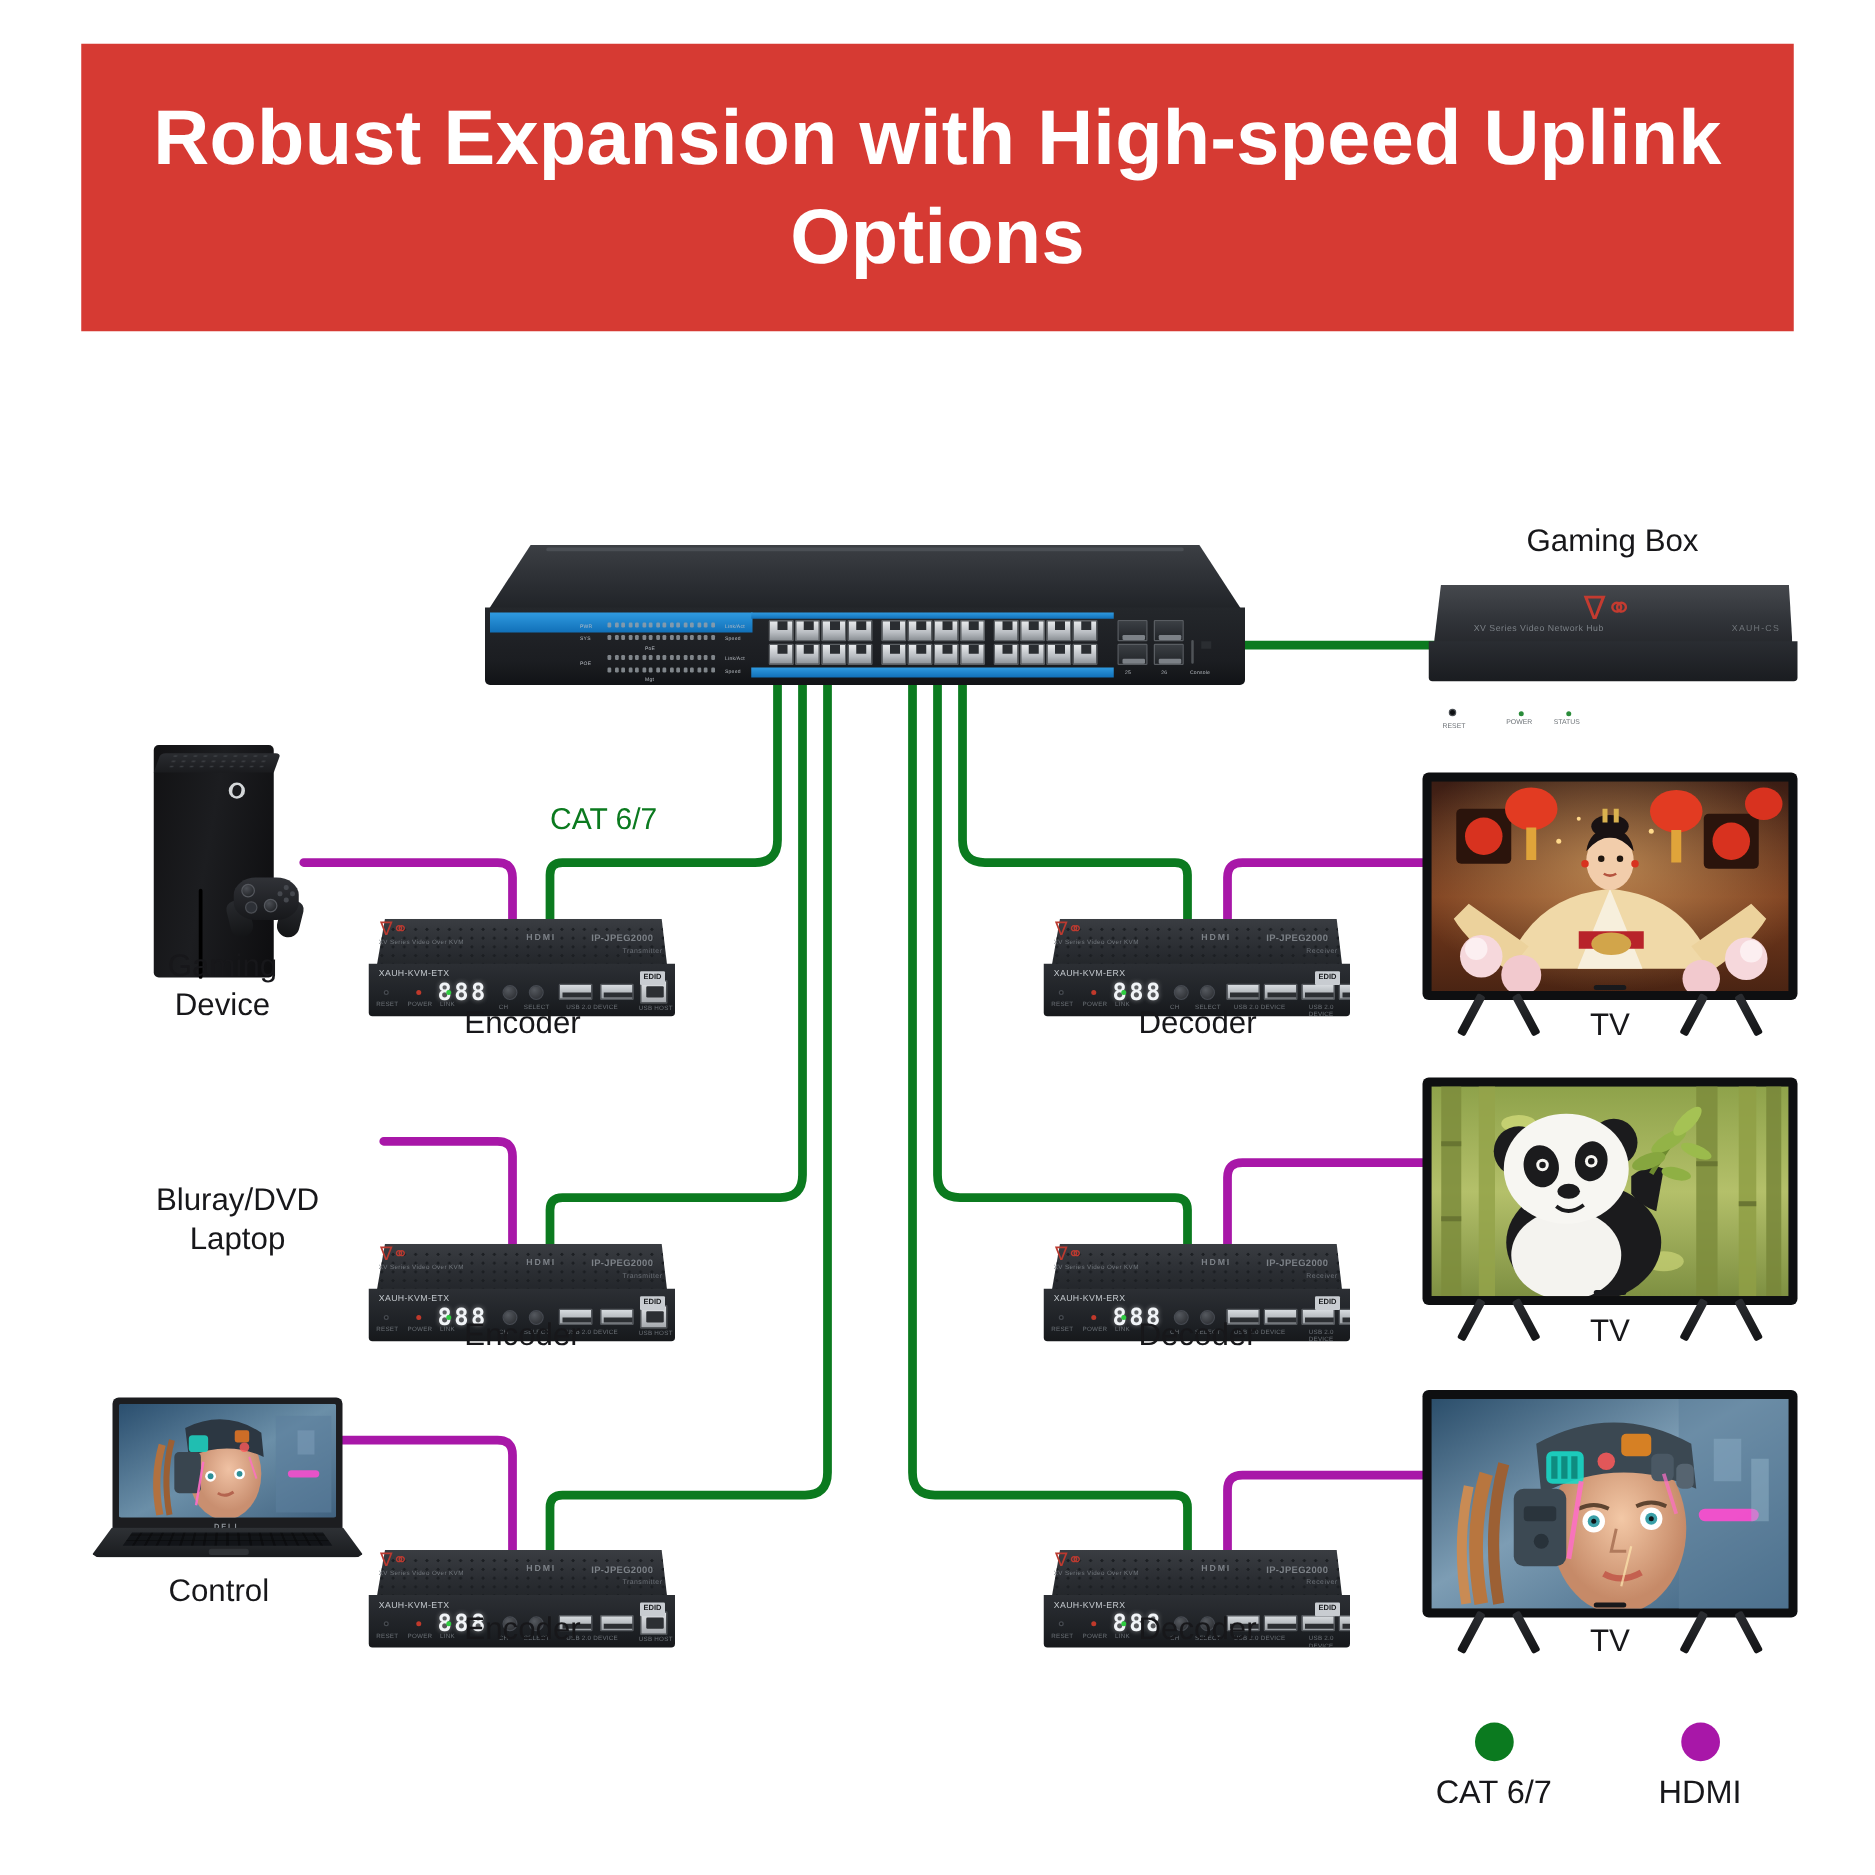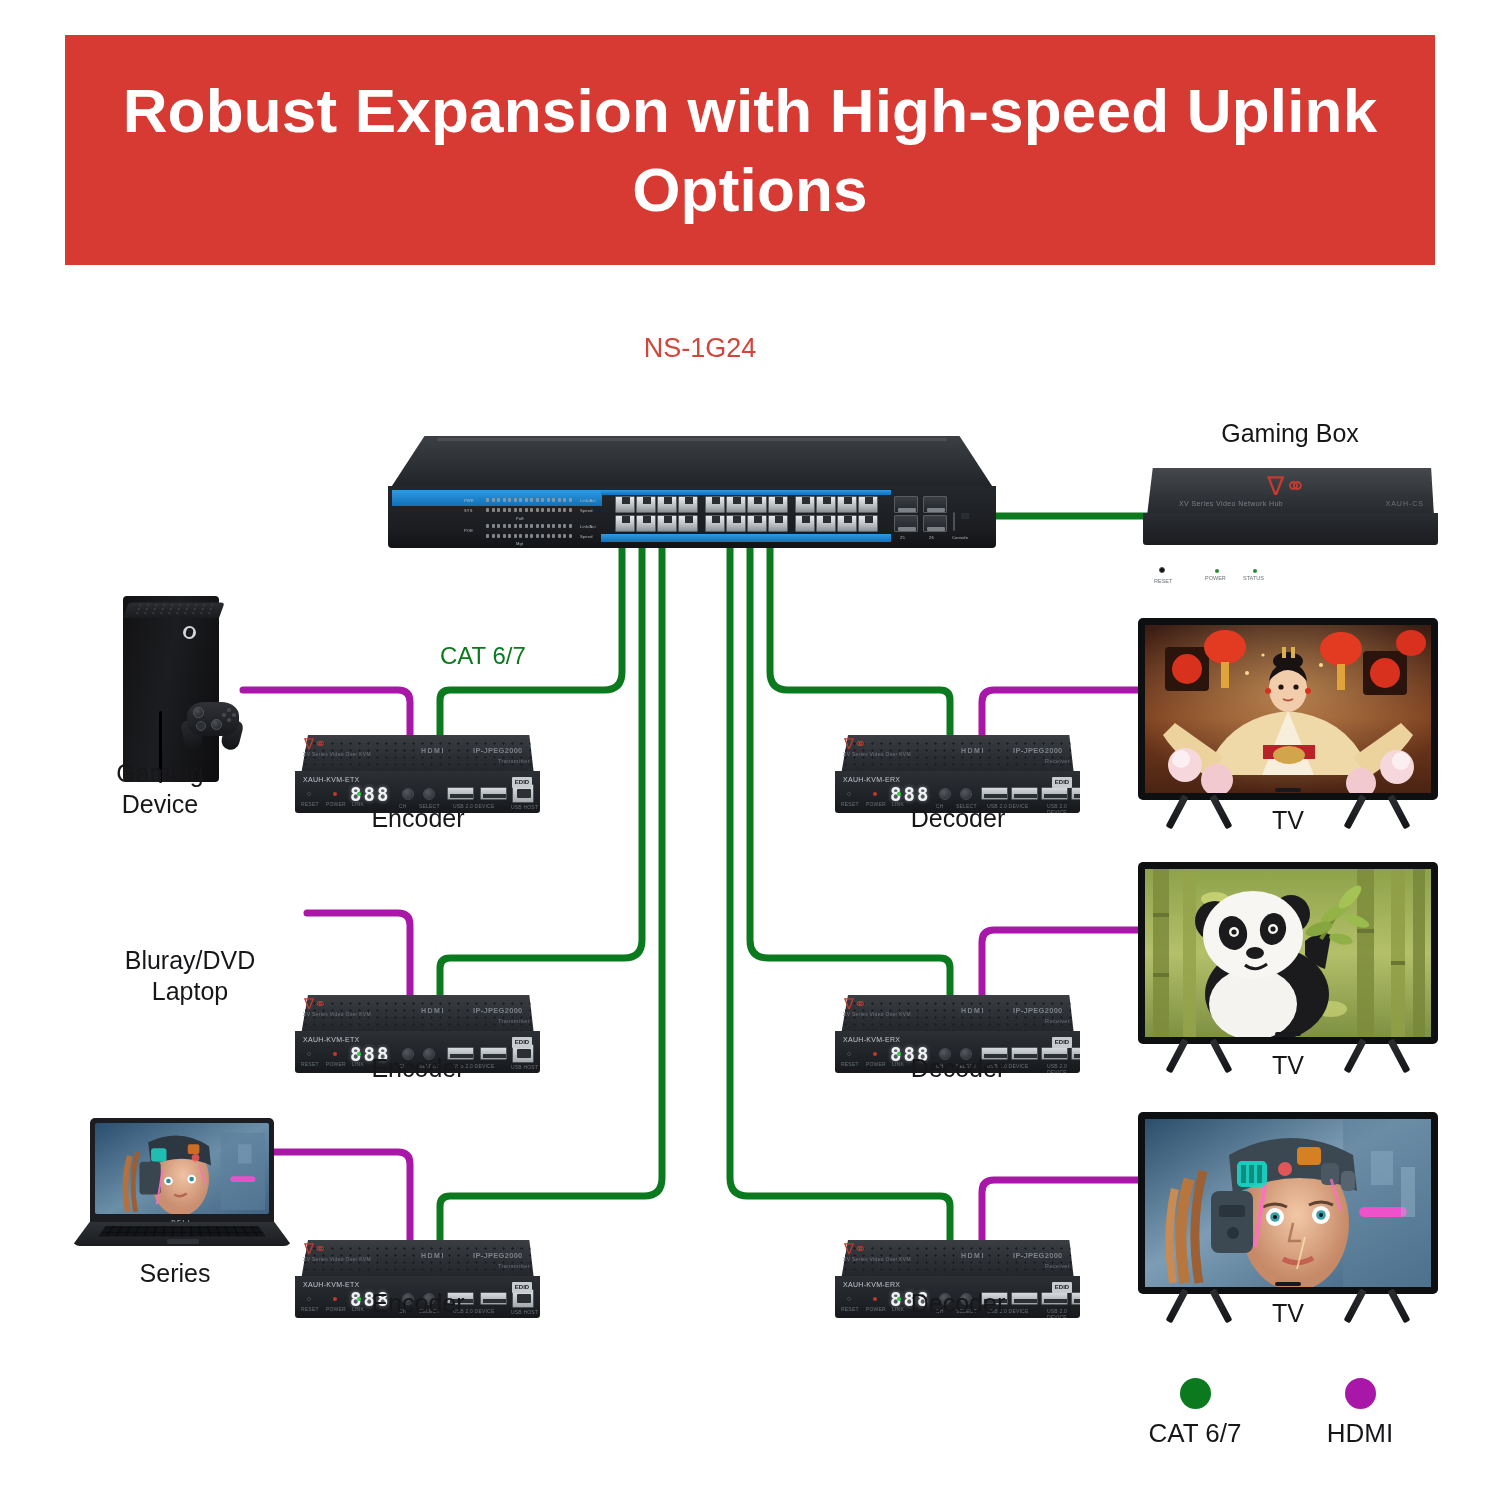--- a/index.html
+++ b/index.html
@@ -448,21 +448,20 @@
       <path d="M 243 690 L 398 690 Q 410 690 410 702 L 410 735" stroke="#a817a8"></path>
       <path d="M 307 913 L 398 913 Q 410 913 410 925 L 410 995" stroke="#a817a8"></path>
       <path d="M 272 1152 L 398 1152 Q 410 1152 410 1164 L 410 1240" stroke="#a817a8"></path>
 
       <path d="M 982 735 L 982 702 Q 982 690 994 690 L 1140 690" stroke="#a817a8"></path>
       <path d="M 982 995 L 982 942 Q 982 930 994 930 L 1140 930" stroke="#a817a8"></path>
       <path d="M 982 1240 L 982 1192 Q 982 1180 994 1180 L 1140 1180" stroke="#a817a8"></path>
     </g>
   </svg>
 
-  <div class="lbl lbl-red" style="left:560px; top:332px; width:280px; font-size:27px;">NS-1G24</div>
 
   <div class="device switch-wrap">
     <div class="sw-top">
       <div class="sw-top-hl"></div>
     </div>
     <div class="sw-face">
       <div class="sw-bluebar-l"></div>
       <div class="sw-bluebar-t"></div>
       <div class="sw-bluebar-b"></div>
 
@@ -640,21 +639,21 @@
         <div class="ctrl-stick" style="left:6px; top:5px;"></div>
         <div class="ctrl-stick" style="left:24px; top:17px;"></div>
         <div class="ctrl-dpad" style="left:9px; top:19px;"></div>
         <div class="ctrl-abxy" style="left:40px; top:6px;"></div>
         <div class="ctrl-abxy" style="left:45px; top:11px;"></div>
         <div class="ctrl-abxy" style="left:40px; top:16px;"></div>
         <div class="ctrl-abxy" style="left:35px; top:11px;"></div>
       </div>
     </div>
   </div>
-  <div class="lbl" style="left:60px; top:758px; width:200px;">Gaming
+  <div class="lbl" style="left:78px; top:758px; width:200px;">Gaming
 Device</div>
 
   <div class="lbl" style="left:68px; top:945px; width:244px;">Bluray/DVD
 Laptop</div>
 
   <div class="device lt-wrap">
     <div class="lt-lid">
       <div class="lt-screen">
         <svg class="scene" viewBox="0 0 180 100" preserveAspectRatio="none">
           <defs>
@@ -688,21 +687,21 @@
           <path d="M70 48 L64 84" stroke="#ff6ec7" stroke-width="2" opacity="0.9"></path>
           <path d="M108 44 L114 62" stroke="#ff6ec7" stroke-width="1.6" opacity="0.8"></path>
         </svg>
       </div>
       <div class="lt-brand">DELL</div>
     </div>
     <div class="lt-base"></div>
     <div class="lt-keys"></div>
     <div class="lt-pad"></div>
   </div>
-  <div class="lbl" style="left:70px; top:1258px; width:210px;">Series</div>
+  <div class="lbl" style="left:70px; top:1258px; width:210px;">Control</div>
 
   <div class="lbl lbl-green" style="left:440px; top:641px; width:180px; text-align:left;">CAT 6/7</div>
 
   <div class="device box-wrap" style="left:295px; top:735px;">
     <div class="box-top">
         <div class="perf"></div>
       </div>
     <div class="box-face">
       <div class="box-model">XAUH-KVM-ETX</div>
       <div class="seg-display">888</div>

